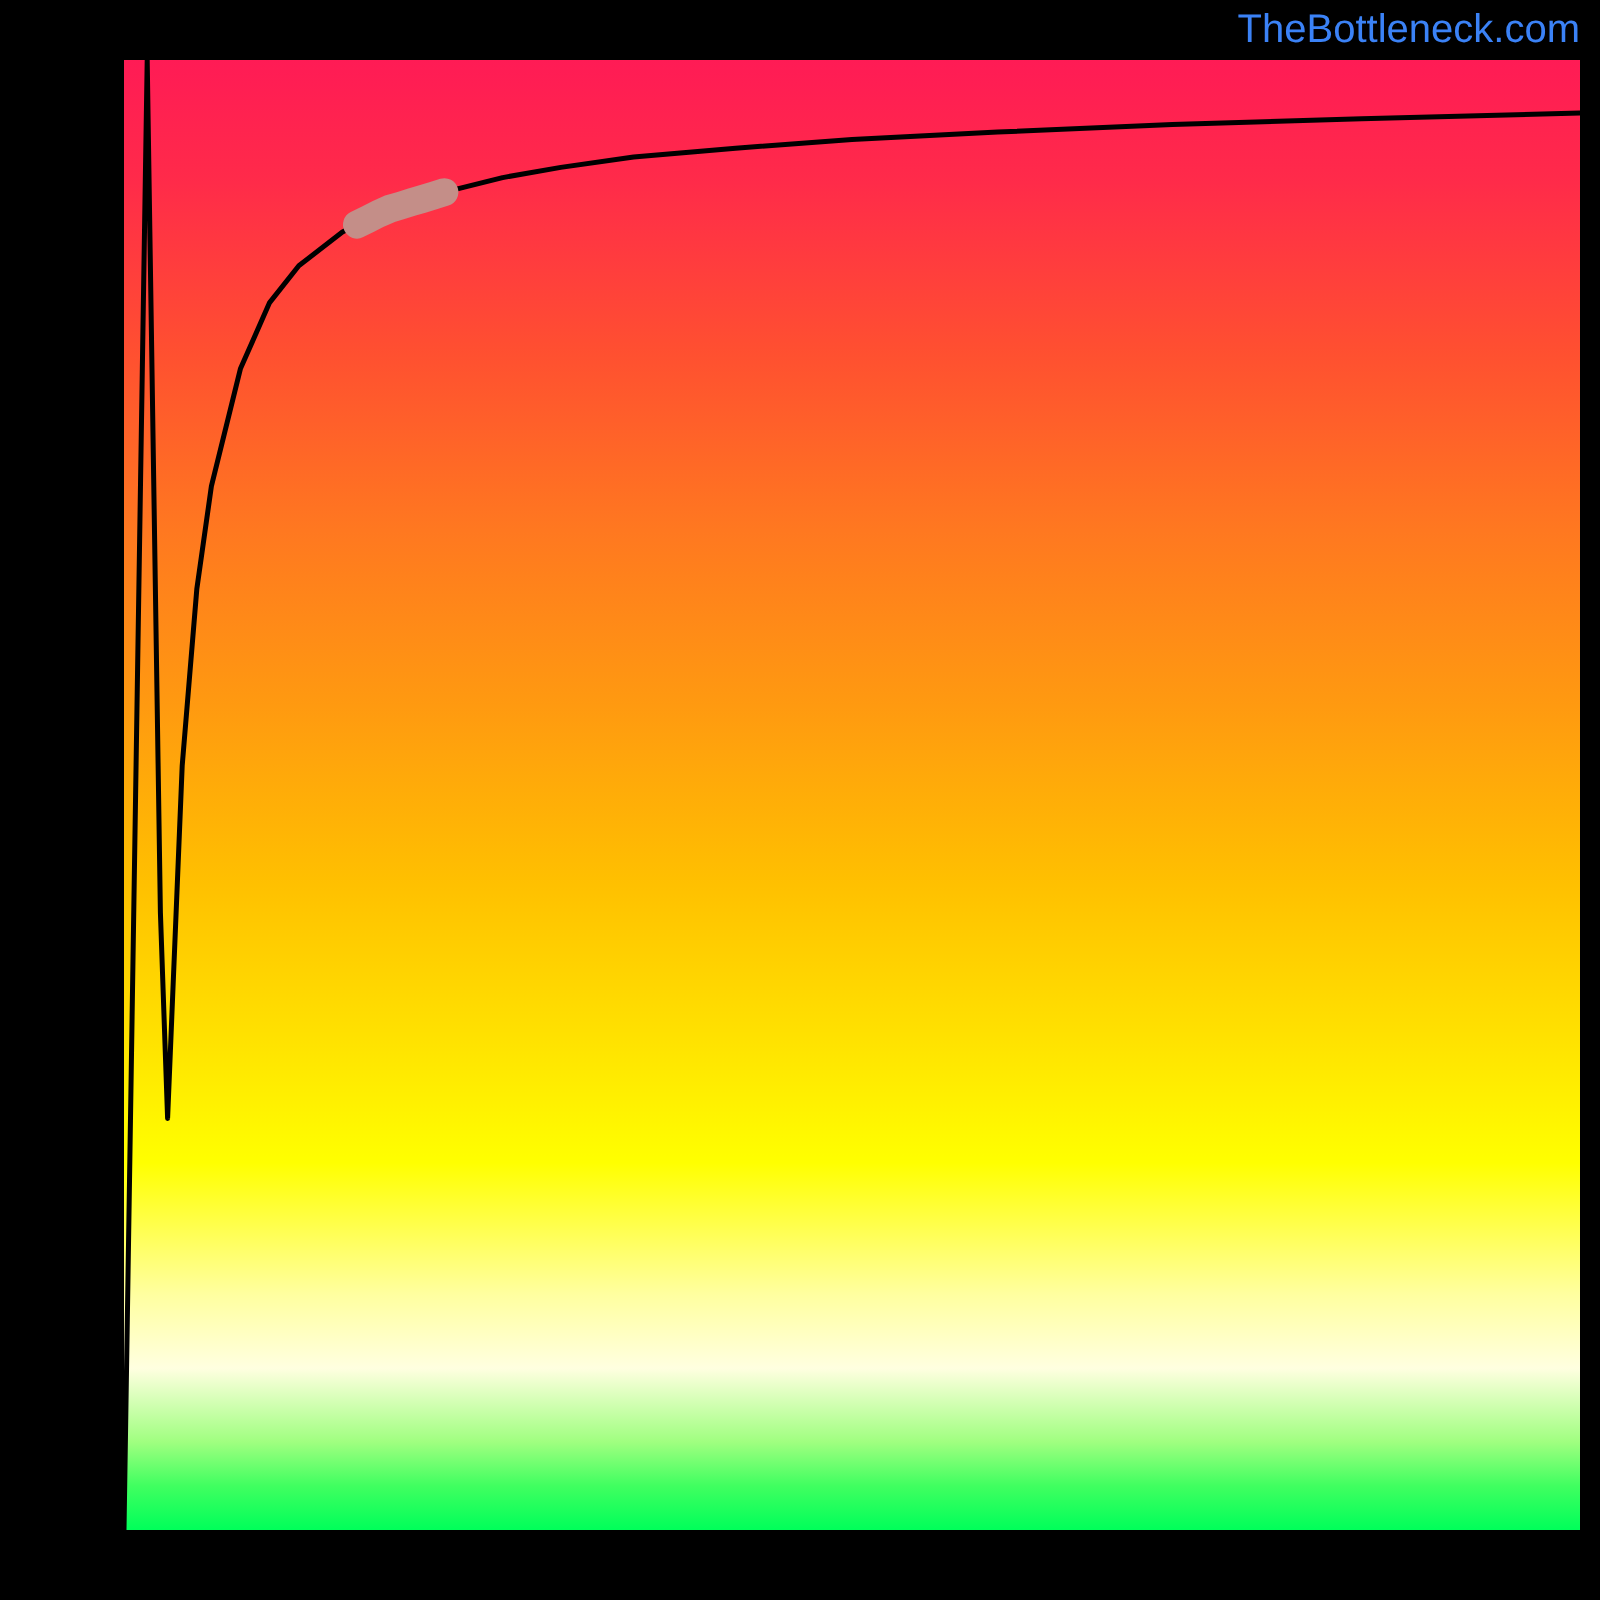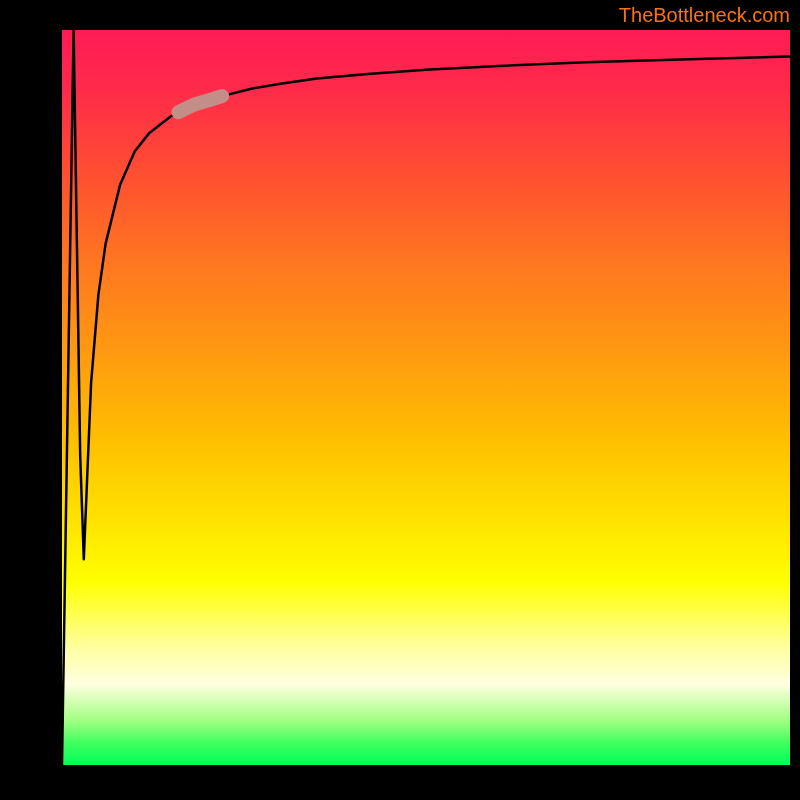--- a/index.html
+++ b/index.html
@@ -8,21 +8,21 @@
     height: 800px;
     background: #000;
     position: relative;
     overflow: hidden;
     font-family: Arial, sans-serif;
   }
   .watermark {
     position: absolute;
     top: 4px;
     right: 10px;
-    color: #f97316;
+    color: #3b82f6;
     font-size: 20px;
     font-weight: 400;
     z-index: 10;
   }
   .plot-area {
     position: absolute;
     left: 62px;
     top: 30px;
     width: 728px;
     height: 735px;

